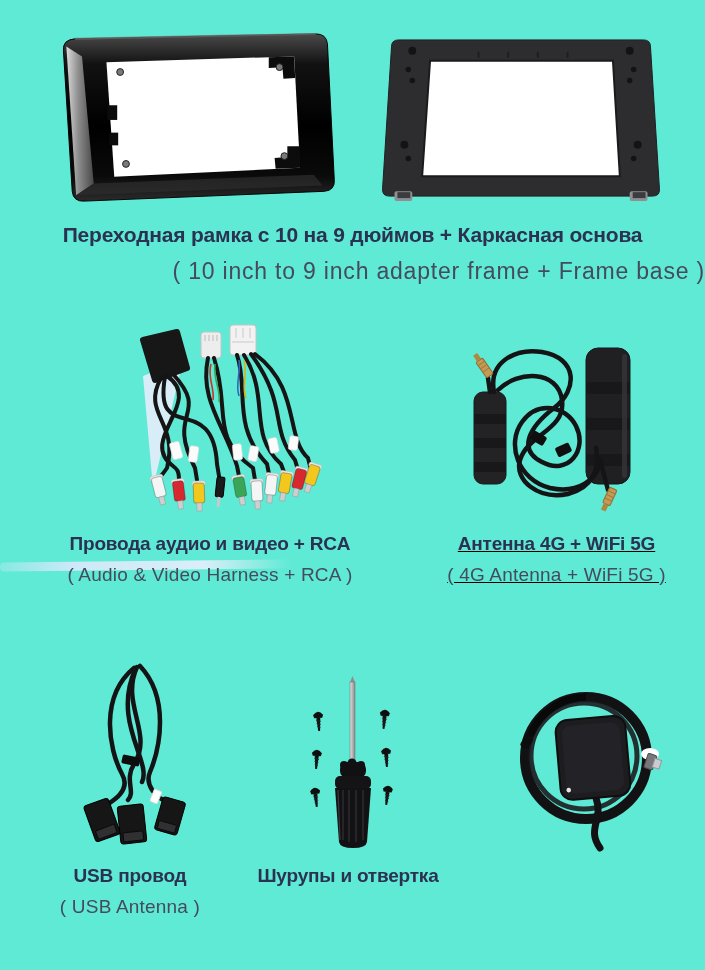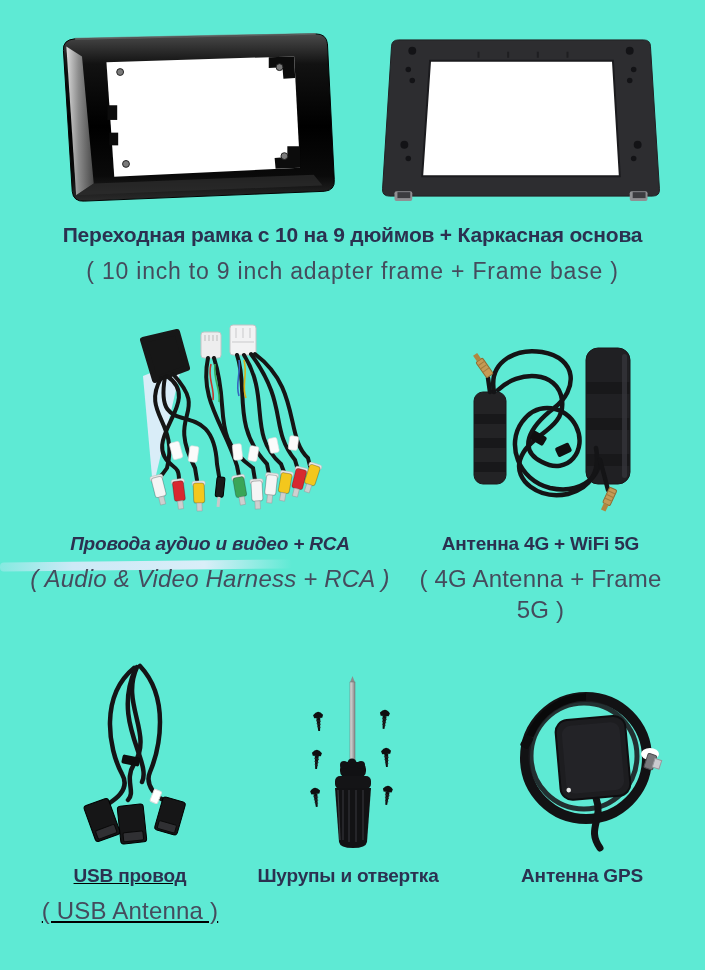--- a/index.html
+++ b/index.html
@@ -4,23 +4,23 @@
 <style>
   html,body{margin:0;padding:0;background:#ffffff;}
   .canvas{
     position:relative;width:705px;height:970px;background:#5eead4;overflow:hidden;
     font-family:"Liberation Sans","DejaVu Sans",sans-serif;
   }
   .fig{position:absolute;}
   .fig svg{display:block;width:100%;height:100%;}
   .caption{position:absolute;text-align:center;z-index:5;}
   .cap-ru{font-weight:700;color:#2b3150;font-size:19px;letter-spacing:-0.2px;line-height:1.25;}
-  .cap-en{font-weight:400;color:#454b5d;font-size:24px;letter-spacing:0.2px;line-height:1.3;margin-top:7px;}
+  .cap-en{font-weight:400;color:#454b5d;font-size:19px;letter-spacing:0.2px;line-height:1.3;margin-top:7px;}
   .cap-ru-lg{font-weight:700;color:#2b3150;font-size:21px;letter-spacing:-0.2px;line-height:1.25;}
-  .cap-en-lg{font-weight:400;color:#454b5d;font-size:23px;letter-spacing:0.8px;line-height:1.3;margin-top:9px;}
+  .cap-en-lg{font-weight:400;color:#454b5d;font-size:23px;letter-spacing:0.8px;line-height:1.3;margin-top:9px;text-align:right;}
   .streak{
     position:absolute;left:0;top:561px;width:292px;height:9px;z-index:1;border-radius:4px;
     background:linear-gradient(to right, rgba(205,233,247,0.35), #cde9f7 25%, #d9eef8 70%, rgba(217,238,248,0));
     transform:skewY(-0.6deg);
   }
 </style>
 </head>
 <body>
 
 <div class="canvas">
@@ -176,27 +176,27 @@
       <g transform="translate(152,166) rotate(25)">
         <rect x="-4" y="-8" width="8" height="17" rx="1.5" fill="#c59a55" stroke="#8f6c33"></rect>
         <path d="M-4,-4 h8 M-4,0 h8 M-4,4 h8" stroke="#a07c3e" stroke-width="1"></path>
         <rect x="-2.5" y="9" width="5" height="7" fill="#b08740"></rect>
       </g>
     </svg>
   </div>
 
   <div class="streak"></div>
 
-  <div class="caption" style="left:10px;top:532px;width:400px;font-style:italic;">
+  <div class="caption" style="left:10px;top:532px;width:400px;">
     <div class="cap-ru">Провода аудио и видео + RCA</div>
     <div class="cap-en">( Audio &amp; Video Harness + RCA )</div>
   </div>
-  <div class="caption" style="left:403px;top:532px;width:275px;">
+  <div class="caption" style="left:419px;top:532px;width:275px;text-decoration:underline;">
     <div class="cap-ru">Антенна 4G + WiFi 5G</div>
-    <div class="cap-en">( 4G Antenna + Frame 5G )</div>
+    <div class="cap-en">( 4G Antenna + WiFi 5G )</div>
   </div>
 
   <div class="fig" style="left:62px;top:652px;width:152px;height:200px;">
     <svg viewBox="0 0 152 200" xmlns="http://www.w3.org/2000/svg">
       <defs>
         <g id="usbport">
           <rect x="-13" y="-19" width="26" height="38" rx="3" fill="#161617" stroke="#000"></rect>
           <rect x="-10" y="8" width="20" height="9" rx="1.5" fill="#303033" stroke="#0a0a0a"></rect>
         </g>
       </defs>
@@ -262,24 +262,23 @@
       </g>
       <path d="M98,140 C106,162 88,170 102,190" fill="none" stroke="#121214" stroke-width="7" stroke-linecap="round"></path>
       <g transform="rotate(-5 94 100)">
         <rect x="60" y="60" width="70" height="80" rx="12" fill="#1d1d20" stroke="#0e0e10" stroke-width="2"></rect>
         <rect x="66" y="66" width="58" height="68" rx="9" fill="#232327"></rect>
         <circle cx="68" cy="130" r="2.3" fill="#e6e6e6"></circle>
       </g>
     </svg>
   </div>
 
-  <div class="caption" style="left:25px;top:864px;width:210px;text-decoration:underline;">
+  <div class="caption" style="left:25px;top:864px;width:210px;">
     <div class="cap-ru">USB провод</div>
     <div class="cap-en">( USB Antenna )</div>
   </div>
   <div class="caption" style="left:224px;top:864px;width:248px;">
     <div class="cap-ru">Шурупы и отвертка</div>
   </div>
   <div class="caption" style="left:478px;top:864px;width:208px;">
-    <div class="cap-ru">Антенна GPS</div>
   </div>
 
 </div>
 
 </body></html>

